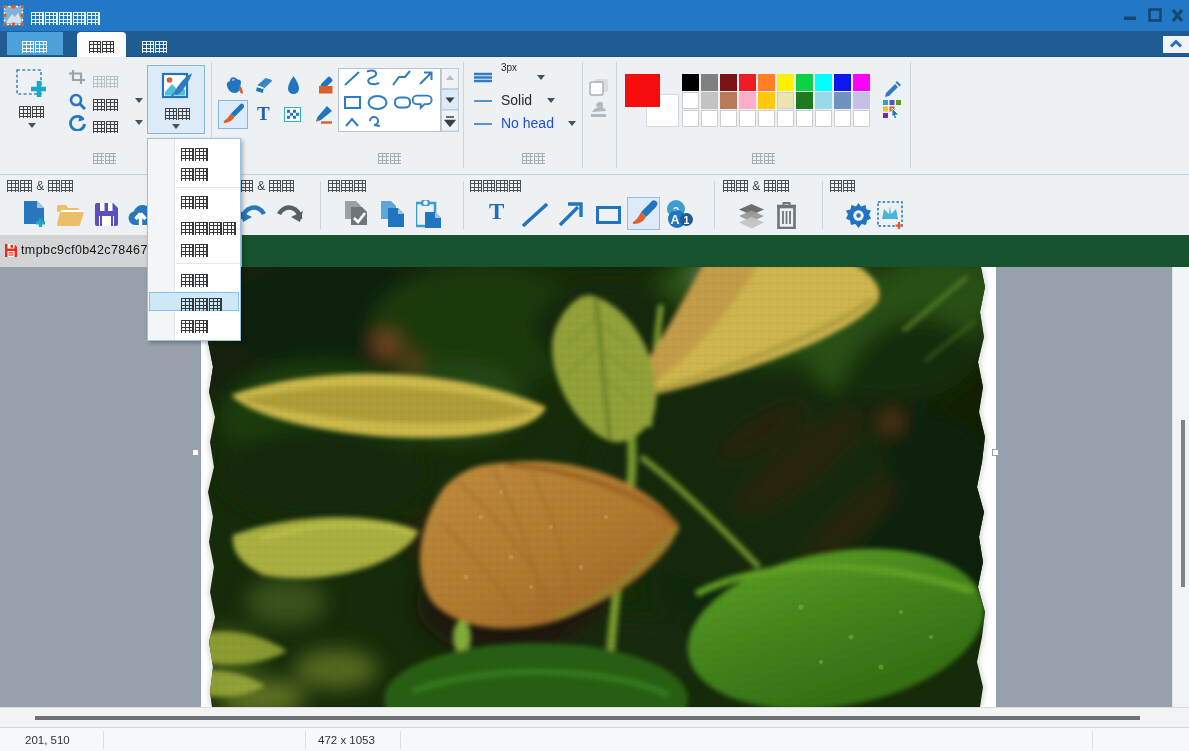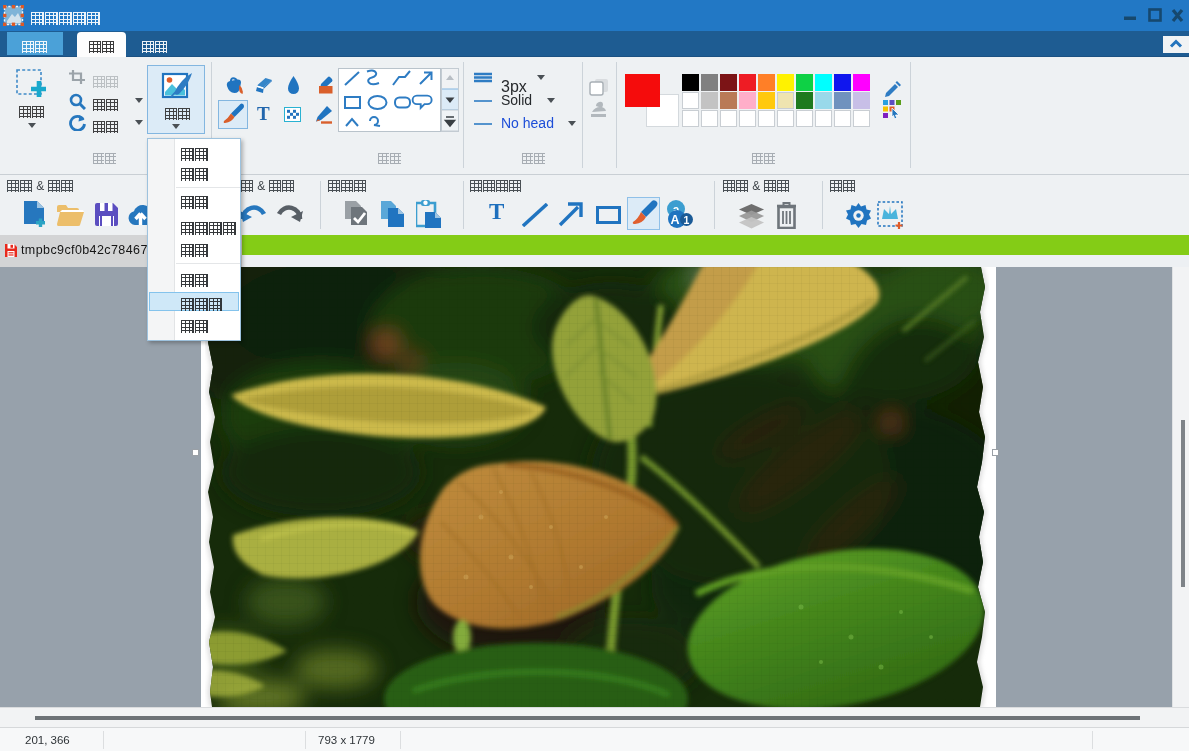--- a/index.html
+++ b/index.html
@@ -156,21 +156,21 @@
       <rect x="-1" y="41" width="18" height="21" fill="#eff3f6" stroke="#c3cbd2"></rect>
       <path d="M4 48 H12 M8 57 L3.5 51.5 H12.5 Z" stroke="#3a4045" fill="#3a4045" stroke-width="1.6"></path>
     </svg>
   </div>
   <span class="abs glbl" style="left:378px;top:91px"><i class="cn s11"></i><i class="cn s11"></i></span>
   <div class="sep2" style="left:463px;top:5px;height:106px"></div>
 
   <svg class="abs" style="left:474px;top:15px" width="18" height="11">
     <path d="M0 2 H18 M0 5.5 H18 M0 9 H18" stroke="#2e7cc3" stroke-width="2.6"></path>
   </svg>
-  <span class="abs" style="left:501px;top:21px;font-size:16px;color:#26292c">3px</span>
+  <span class="abs" style="left:501px;top:5px;font-size:10px;color:#26292c">3px</span>
   <span class="tri abs" style="left:537px;top:18px"></span>
   <svg class="abs" style="left:474px;top:42px" width="18" height="4">
       <path d="M0 2 H18" stroke="#2e7cc3" stroke-width="1.6"></path>
     </svg>
   <span class="abs" style="left:501px;top:35px;font-size:14px;color:#26292c">Solid</span>
   <span class="tri abs" style="left:547px;top:41px"></span>
   <svg class="abs" style="left:474px;top:65px" width="18" height="4">
       <path d="M0 2 H18" stroke="#2e7cc3" stroke-width="1.6"></path>
     </svg>
   <span class="abs" style="left:501px;top:58px;font-size:14px;color:#1d4ed8">No head</span>
@@ -339,21 +339,21 @@
     <circle cx="12.5" cy="12.5" r="5.2" fill="#eef1f3"></circle>
       <circle cx="12.5" cy="12.5" r="2.2" fill="#2074c0"></circle>
   </svg>
   <svg class="abs" style="left:877px;top:26px" width="29" height="28">
     <rect x="1" y="1" width="24" height="24" fill="none" stroke="#2074c0" stroke-width="1.5" stroke-dasharray="2.6 2"></rect>
     <path d="M5 18 L7 8 L12 13 L13 5 L14 13 L19 8 L21 18 Z" fill="#4ab4dc"></path>
     <path d="M22 21 V28 M18.5 24.5 H25.5" stroke="#e05c28" stroke-width="2.2"></path>
   </svg>
 </div>
 
-<div class="abs" style="left:0;top:235px;width:1189px;height:20px;background:#84cc16">
+<div class="abs" style="left:0;top:235px;width:1189px;height:32px;background:#14532d">
   <div class="abs" style="left:0;top:0;width:242px;height:32px;background:#d3d4d5">
     <svg class="abs" style="left:5px;top:9px" width="13" height="14">
       <path d="M0 0 H9 L12 3 V13 H0 Z" fill="#e8291c"></path>
       <rect x="2.5" y="0" width="7" height="4.5" fill="#fff"></rect>
         <rect x="5.5" y="0.8" width="2.5" height="3" fill="#e8291c"></rect>
       <rect x="2.5" y="7" width="7" height="6" fill="#fff"></rect>
         <rect x="3.5" y="8.2" width="5" height="1.2" fill="#e8291c"></rect>
         <rect x="3.5" y="10.4" width="5" height="1.2" fill="#e8291c"></rect>
     </svg>
     <span class="abs" style="left:21px;top:8px;font-size:12.5px;color:#151515;letter-spacing:.4px">tmpbc9cf0b42c78467</span>
@@ -493,22 +493,22 @@
 
   <div class="abs" style="left:1172px;top:0;width:17px;height:440px;background:#f2f3f4;border-left:1px solid #e0e2e4"></div>
   <div class="abs" style="left:1181px;top:153px;width:4px;height:167px;background:#7e8388"></div>
 </div>
 
 <div class="abs" style="left:0;top:707px;width:1189px;height:20px;background:#f2f3f4;border-top:1px solid #dadcde">
   <div class="abs" style="left:35px;top:8px;width:1105px;height:4px;background:#6d7276"></div>
 </div>
 
 <div class="abs" style="left:0;top:727px;width:1189px;height:24px;background:#f7f8f9;border-top:1px solid #d6d8da;font-size:11.5px;color:#2e3337">
-  <span class="abs" style="left:25px;top:6px">201, 366</span>
-  <span class="abs" style="left:318px;top:6px">793 x 1779</span>
+  <span class="abs" style="left:25px;top:6px">201, 510</span>
+  <span class="abs" style="left:318px;top:6px">472 x 1053</span>
   <div class="abs" style="left:103px;top:3px;width:1px;height:18px;background:#dcdee0"></div>
   <div class="abs" style="left:305px;top:3px;width:1px;height:18px;background:#dcdee0"></div>
   <div class="abs" style="left:400px;top:3px;width:1px;height:18px;background:#dcdee0"></div>
   <div class="abs" style="left:1092px;top:3px;width:1px;height:18px;background:#dcdee0"></div>
 </div>
 
 <div id="dd" class="abs" style="left:147px;top:138px;width:94px;height:203px;background:#fff;border:1px solid #9dc2de;box-shadow:2px 2px 4px rgba(0,0,0,.28);z-index:50">
   <div class="abs" style="left:0;top:0;width:27px;height:201px;background:#f4f5f6;border-right:1px solid #e2e4e6"></div>
   <div class="abs" style="left:28px;top:48px;width:64px;height:1px;background:#e4e6e8"></div>
   <div class="abs" style="left:28px;top:124px;width:64px;height:1px;background:#e4e6e8"></div>

